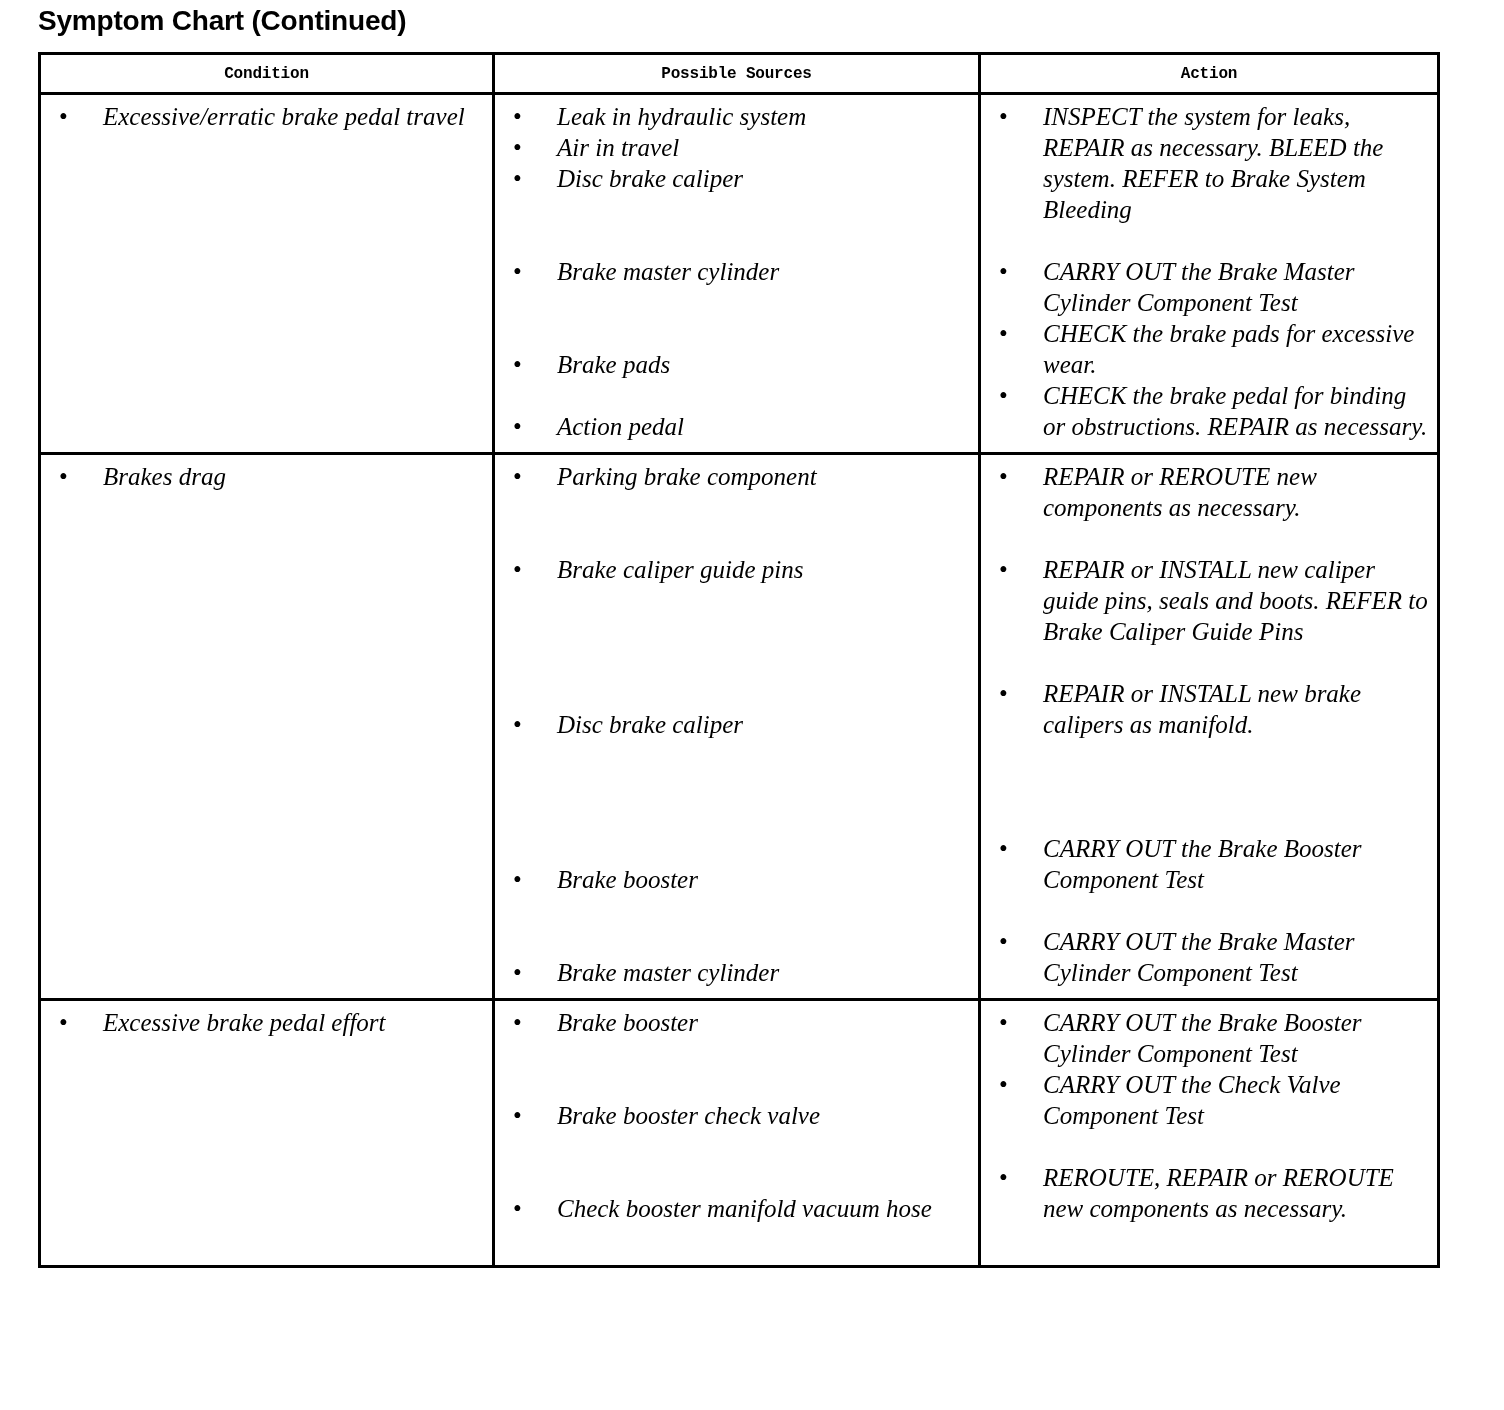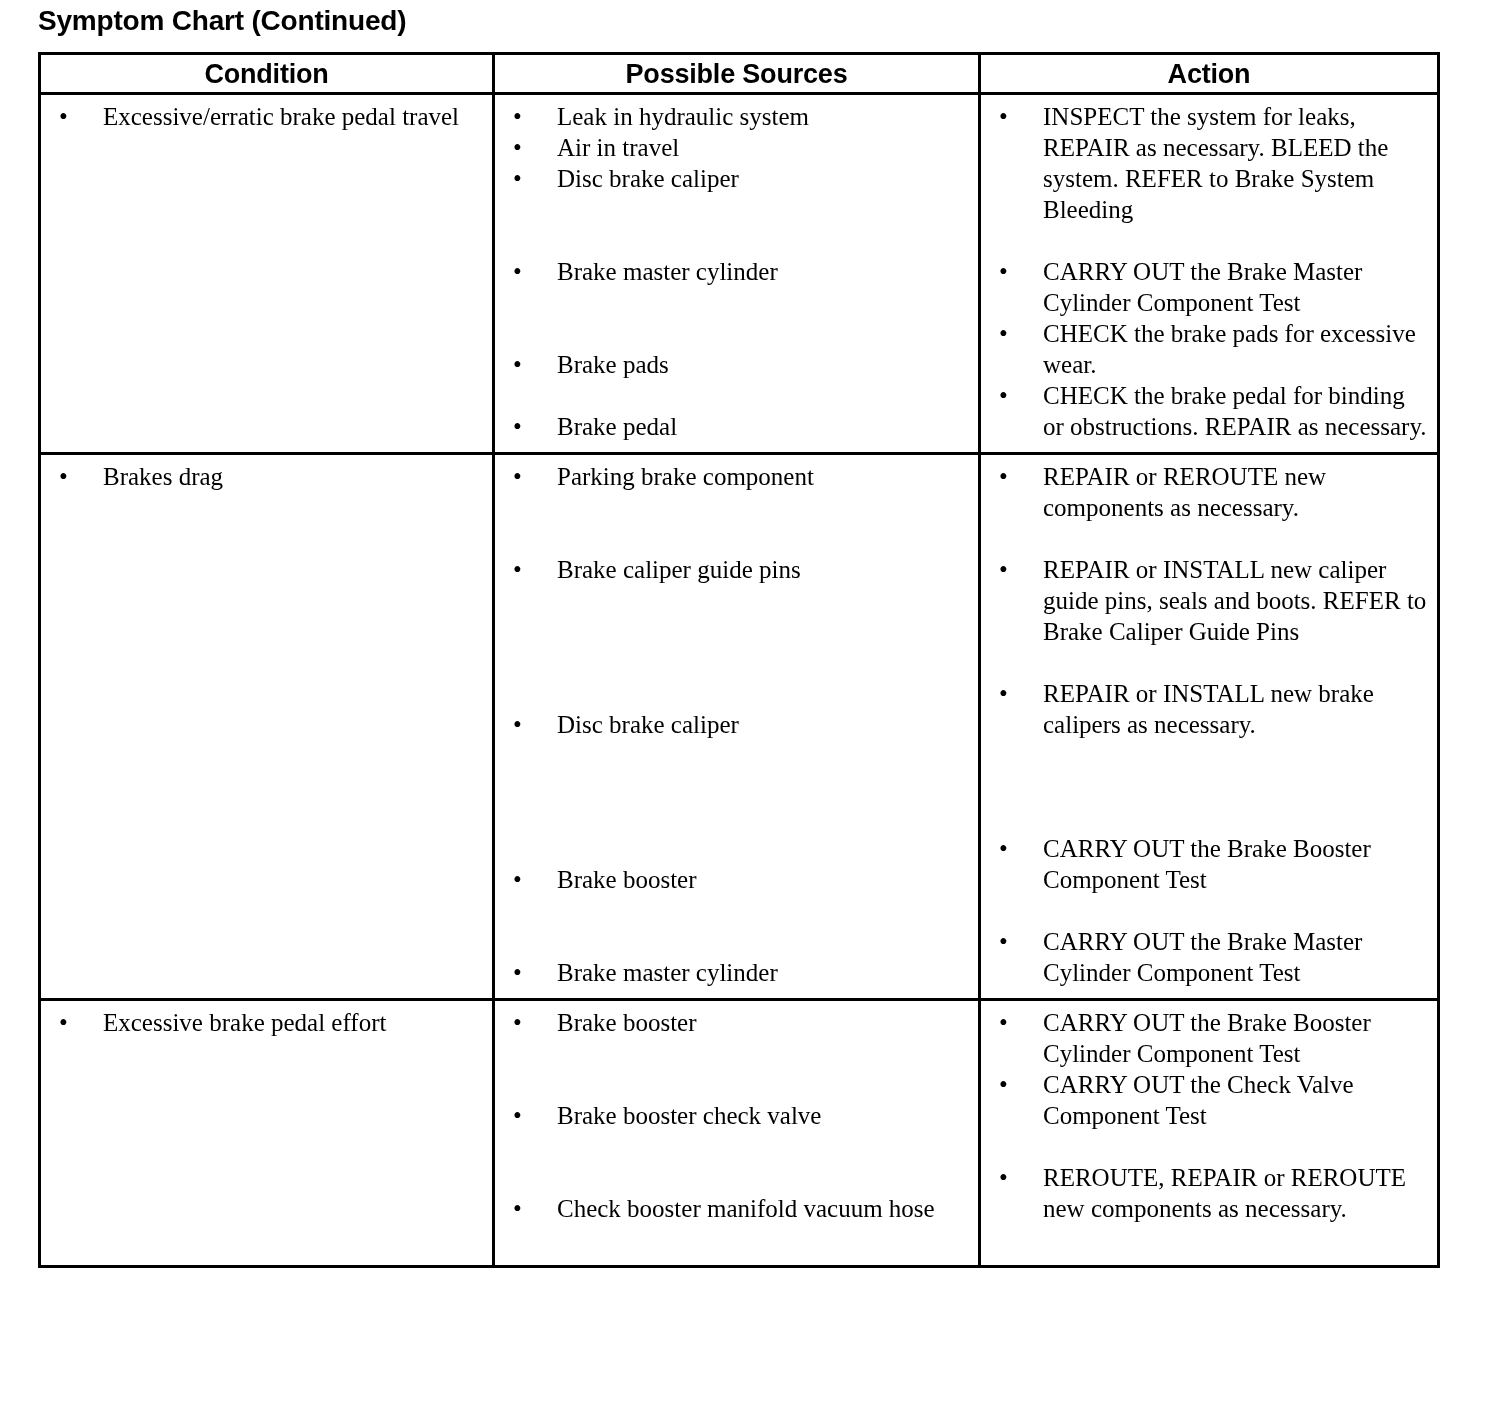--- a/index.html
+++ b/index.html
@@ -55,23 +55,23 @@
     border: 3px solid #000000;
     padding: 0;
     vertical-align: top;
     background: #ffffff;
   }
 
   .symptom-table thead th {
     height: 37px;
     text-align: center;
     vertical-align: middle;
-    font-family: Liberation Sans, sans-serif;
+    font-family: Liberation Mono, monospace;
     font-weight: bold;
-    font-size: 27px;
+    font-size: 16px;
     line-height: 28px;
     letter-spacing: -0.2px;
   }
 
   
   .cell {
     padding: 6px 6px 10px 6px;
   }
 
   .bullet-list {
@@ -93,20 +93,21 @@
     left: 12px;
     top: 0;
     width: 25px;
     line-height: 31px;
     font-size: 25px;
     text-align: left;
   }
 
   .bullet-list > li .bullet-text {
     display: block;
+    font-style: italic;
   }
 
   
   .spacer {
     display: block;
     padding: 0;
     margin: 0;
     font-size: 25px;
     line-height: 31px;
   }
@@ -179,21 +180,21 @@
                 <span class="bullet-text">Brake master cylinder</span>
               </li>
               <li class="spacer s2"></li>
               <li>
                 <span class="bullet-dot">•</span>
                 <span class="bullet-text">Brake pads</span>
               </li>
               <li class="spacer s1"></li>
               <li>
                 <span class="bullet-dot">•</span>
-                <span class="bullet-text">Brake pedal</span>
+                <span class="bullet-text">Action pedal</span>
               </li>
             </ul>
           </div>
         </td>
 
         <td>
           <div class="cell">
             <ul class="bullet-list">
               <li>
                 <span class="bullet-dot">•</span>
@@ -272,21 +273,21 @@
                 <span class="bullet-text">REPAIR or REROUTE new components as necessary.</span>
               </li>
               <li class="spacer s1"></li>
               <li>
                 <span class="bullet-dot">•</span>
                 <span class="bullet-text">REPAIR or INSTALL new caliper guide pins, seals and boots. REFER to Brake Caliper Guide Pins</span>
               </li>
               <li class="spacer s1"></li>
               <li>
                 <span class="bullet-dot">•</span>
-                <span class="bullet-text">REPAIR or INSTALL new brake calipers as necessary.</span>
+                <span class="bullet-text">REPAIR or INSTALL new brake calipers as manifold.</span>
               </li>
               <li class="spacer s3"></li>
               <li>
                 <span class="bullet-dot">•</span>
                 <span class="bullet-text">CARRY OUT the Brake Booster Component Test</span>
               </li>
               <li class="spacer s1"></li>
               <li>
                 <span class="bullet-dot">•</span>
                 <span class="bullet-text">CARRY OUT the Brake Master Cylinder Component Test</span>

